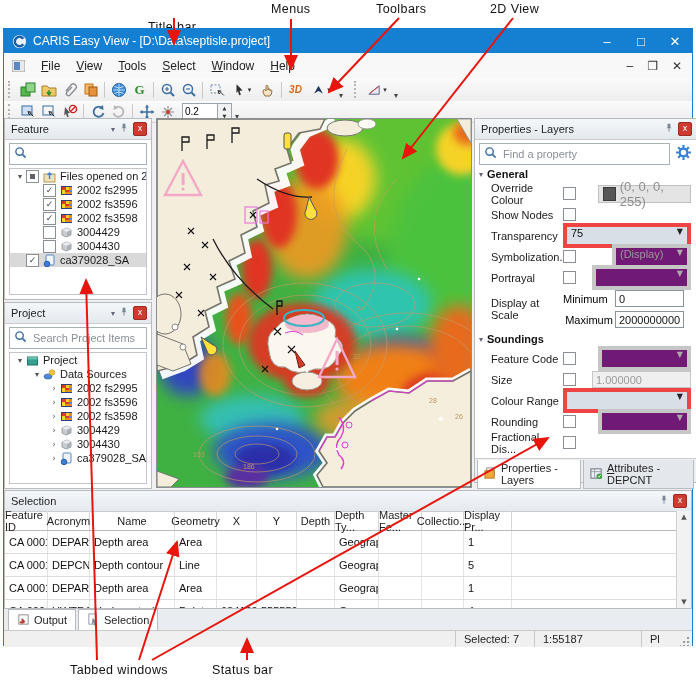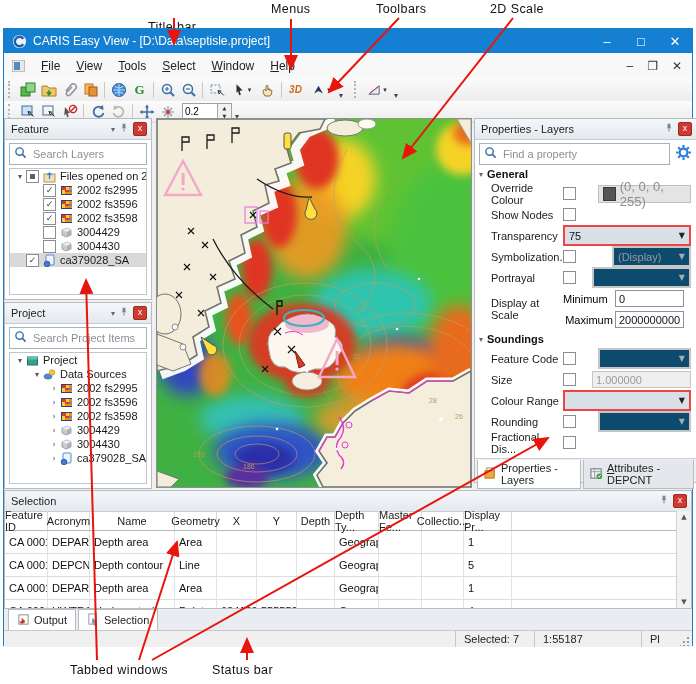--- a/index.html
+++ b/index.html
@@ -50,23 +50,23 @@
   .cb .part{width:5px;height:5px;background:#5a626b;}
   .ticn{width:14px;height:13px;flex:none;margin-right:3px;display:flex;align-items:center;}
   
   .props{position:absolute;left:470px;top:117px;width:223px;height:365px;background:#fff;border:1px solid #b8bcc0;box-sizing:border-box;}
   .pbody{position:absolute;top:46px;left:0;right:0;bottom:22px;overflow:hidden;font-size:11px;}
   .psec{display:flex;align-items:center;height:18px;font-weight:bold;color:#111;padding-left:4px;gap:4px;}
   .prow{display:flex;align-items:center;height:21px;padding-left:16px;position:relative;}
   .plabel{width:72px;flex:none;color:#1a1a1a;}
   .pcb{margin-right:4px;}
   .fieldfill{flex:1;margin-right:5px;height:16px;}
-  .dd{height:17px;background:#d9dfe7;border:2px solid #ef4444;display:flex;align-items:center;padding:0 4px;color:#111;}
+  .dd{height:17px;background:#d9dfe7;border:4px solid #ef4444;display:flex;align-items:flex-start;padding:0 4px;color:#111;}
   .dd .arr{margin-left:auto;font-size:8px;color:#222;font-family:"DejaVu Sans",sans-serif;}
-  .dd.dis{background:#0c4a6e;border-color:#c6c6c6;color:#9a9a9a;}
+  .dd.dis{background:#701a75;border-color:#c6c6c6;color:#9a9a9a;}
   .dd.dis .arr{color:#aaa;}
   .tinput{height:15px;border:1px solid #8a949e;background:#fff;font-size:11px;padding:0 3px;color:#111;display:flex;align-items:center;}
   .tinput.dis{background:#efefef;color:#9a9a9a;border-color:#c6c6c6;}
   .colorfield{height:16px;background:#e4e4e4;border:1px solid #c0c0c0;display:flex;align-items:center;gap:4px;padding:0 4px;color:#8d8d8d;}
   .swatch{width:12px;height:12px;background:#565656;border:1px solid #3a3a3a;}
   .ptabs{position:absolute;left:0;right:0;bottom:0;height:22px;background:#eef1f4;border-top:1px solid #c8ccd2;display:flex;align-items:flex-start;gap:2px;padding:1px 2px 0;}
   .ptab{display:flex;align-items:center;gap:4px;font-size:11px;color:#222;padding:2px 6px;border:1px solid #b8bcc0;border-top:none;background:#fff;}
   .ptab.inact{background:#e4e8ec;}
   .ulf::first-letter{text-decoration:underline;}
   
@@ -93,21 +93,21 @@
     radial-gradient(circle at 0px 10px,#9a9a9a 1px,transparent 1.2px);}
   
   .mapview{position:absolute;left:152px;top:117px;width:314px;height:368px;border:1px solid #8a8f96;box-sizing:content-box;background:#3fb142;overflow:hidden;}
 </style>
 </head>
 <body>
 
 <div class="ann" style="left:148px;top:20px;">Title bar</div>
 <div class="ann" style="left:271px;top:2px;">Menus</div>
 <div class="ann" style="left:376px;top:2px;">Toolbars</div>
-<div class="ann" style="left:490px;top:2px;">2D Scale</div>
+<div class="ann" style="left:490px;top:2px;">2D View</div>
 <div class="ann" style="left:70px;top:663px;">Tabbed windows</div>
 <div class="ann" style="left:212px;top:663px;">Status bar</div>
 
 <div class="window">
 
   <div class="titlebar">
     <span class="ticon">
       <svg width="15" height="15" viewBox="0 0 16 16">
           <circle cx="8" cy="8" r="7" fill="#eaf3fb"></circle>
           <path d="M12,5 a5,5 0 1 0 0,6" stroke="#1b5fa8" stroke-width="2.6" fill="none"></path>
@@ -299,21 +299,20 @@
               <path d="M7,7.5 v4.5" stroke="#7a8694" stroke-width="1.4"></path>
             </svg></span>
         <span class="closebox">x</span>
       </span>
     </div>
     <div class="searchrow">
       <span><svg width="13" height="13" viewBox="0 0 14 14">
             <circle cx="6" cy="6" r="4" fill="none" stroke="#3b6ea5" stroke-width="1.5"></circle>
             <path d="M9,9 l3.5,3.5" stroke="#3b6ea5" stroke-width="1.7"></path>
           </svg></span>
-      <input placeholder="Search Layers" style="">
     </div>
     <div class="treebox" style="top:49px;" id="layersTree">
         <div class="trow" style="padding-left: 4px;">
           <span class="texp">▾</span>
           <span class="cb">
             <span class="part"></span>
           </span>
           <span class="ticn">
             <svg width="13" height="13" viewBox="0 0 13 13">
               <rect x="1" y="4" width="11" height="8" fill="#f0e2b8" stroke="#b09a5a"></rect>

